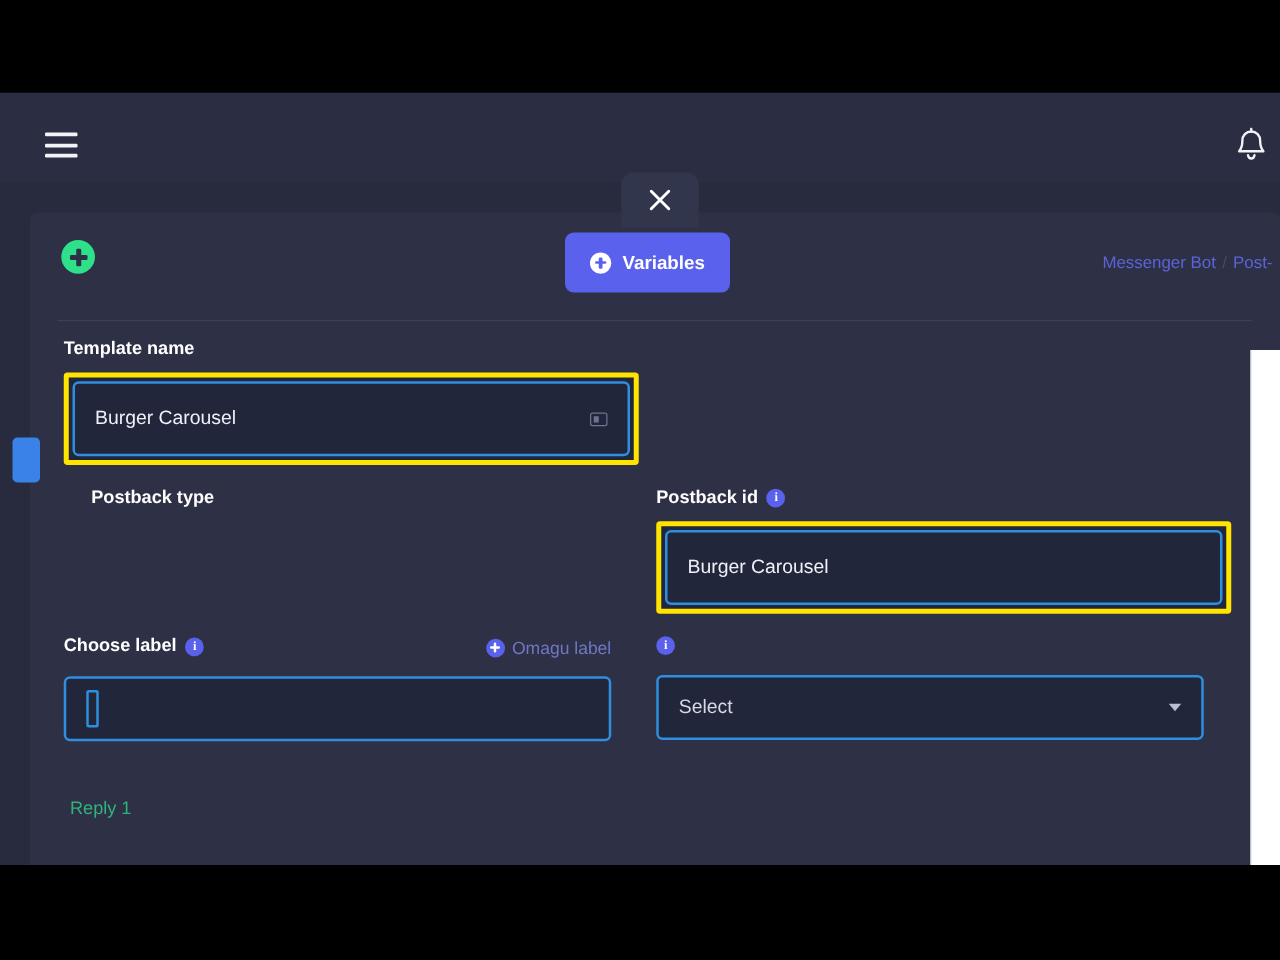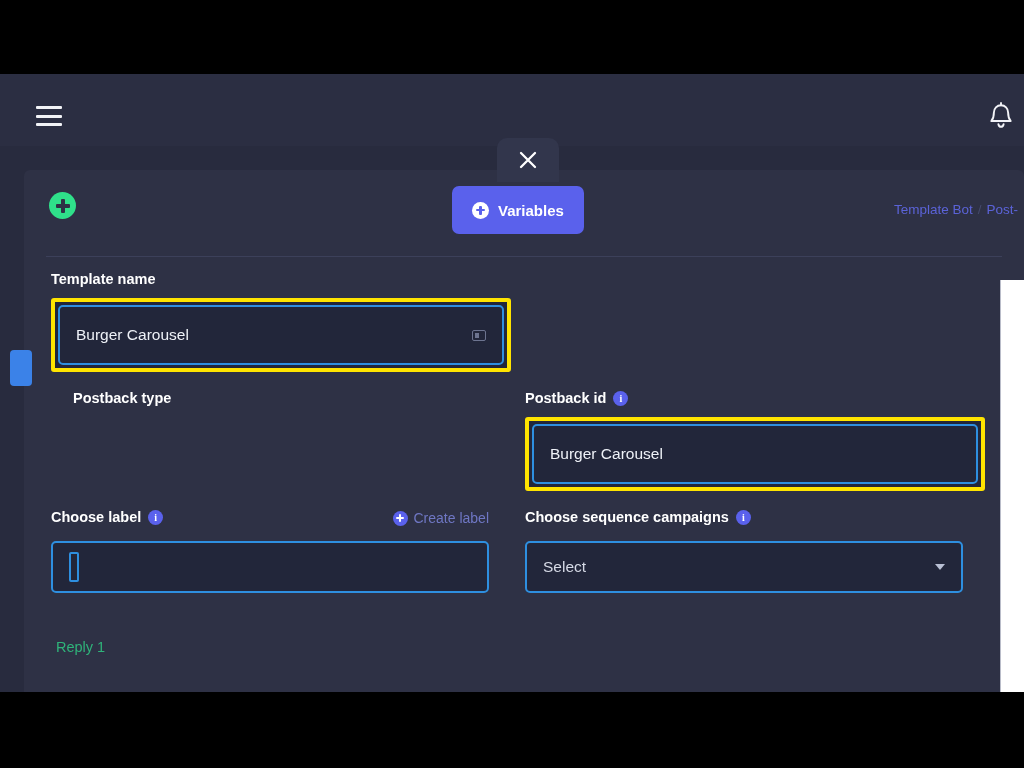--- a/index.html
+++ b/index.html
@@ -386,21 +386,21 @@
         <div class="title-wrap">
           <span class="plus-circle"></span>
         </div>
 
         <button class="variables-btn">
           <span class="btn-plus"></span>
           <span>Variables</span>
         </button>
 
         <div class="breadcrumb">
-          <a>Template Bot</a><span class="sep">/</span><a>Post-</a>
+          <a>Messenger Bot</a><span class="sep">/</span><a>Post-</a>
         </div>
       </div>
 
       <div class="divider"></div>
 
       <div class="form-body">
 
         <div class="row" style="position:absolute; left:0; top:14px; width:1000px; height:96px;">
 
           <div style="position:absolute; left:27px; top:0; width:460px;">
@@ -438,30 +438,29 @@
 
         <div class="row" style="position:absolute; left:0; top:252px; width:1000px; height:90px;">
 
           <div style="position:absolute; left:27px; top:0; width:438px;">
             <div class="field-label">
               <span>Choose label</span>
               <span class="info-icon">i</span>
             </div>
             <div class="create-label">
               <span class="cl-plus"></span>
-              <span>Create label</span>
+              <span>Omagu label</span>
             </div>
             <div class="inp plain" style="margin-top:16px; height:52px;">
               <span class="label-cursor"></span>
             </div>
           </div>
 
           <div style="position:absolute; left:501px; top:0; width:438px;">
             <div class="field-label">
-              <span>Choose sequence campaigns</span>
               <span class="info-icon">i</span>
             </div>
             <div class="inp plain" style="margin-top:16px; height:52px;">
               <span class="inp-text placeholder">Select</span>
               <span class="caret-down"></span>
             </div>
           </div>
         </div>
 
         <div style="position:absolute; left:0; top:382px; width:1000px;">

